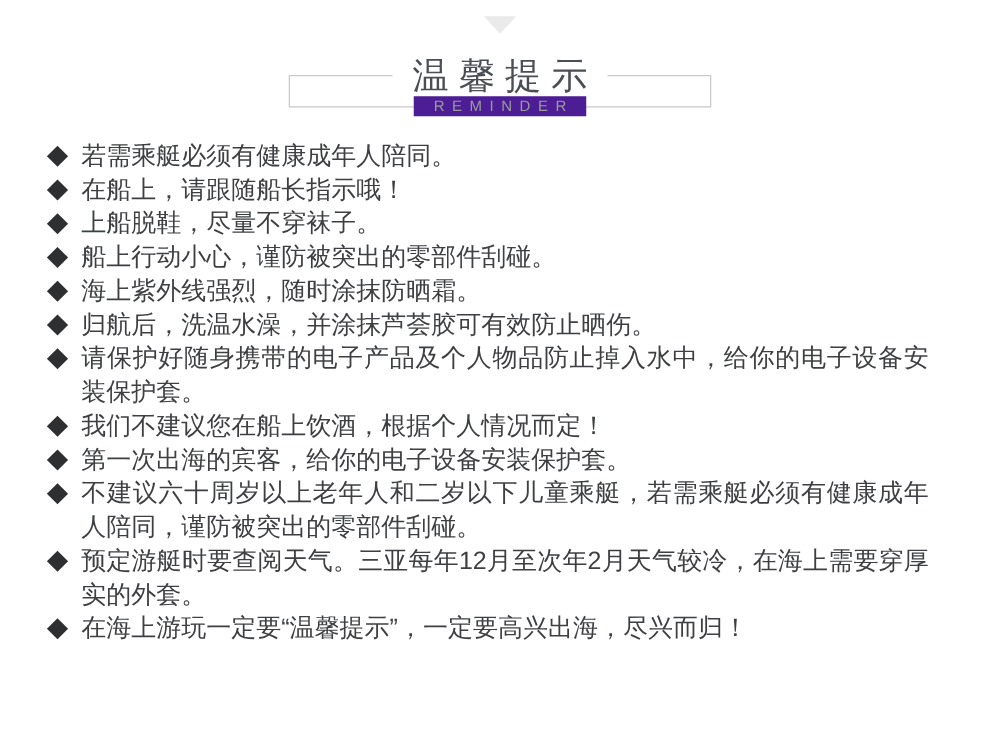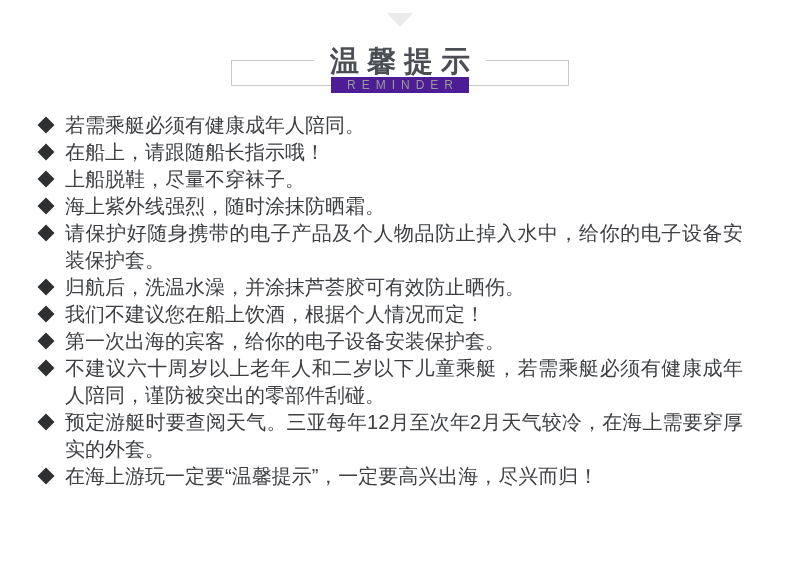--- a/index.html
+++ b/index.html
@@ -36,21 +36,21 @@
 
   .main-title {
     position: absolute;
     top: -17px;
     left: 50%;
     transform: translateX(-50%);
     background: #ffffff;
     padding: 0 8px 0 16px;
     font-size: 29px;
     line-height: 34px;
-    font-weight: 700;
+    font-weight: 400;
     letter-spacing: 8px;
     color: #4b4e54;
     white-space: nowrap;
   }
 
   .sub-title {
     position: absolute;
     bottom: -8px;
     left: 50%;
     transform: translateX(-50%);
@@ -109,29 +109,33 @@
   <li>
     <span class="diamond"></span>
     <span>在船上，请跟随船长指示哦！</span>
   </li>
   <li>
     <span class="diamond"></span>
     <span>上船脱鞋，尽量不穿袜子。</span>
   </li>
   <li>
     <span class="diamond"></span>
+    <span>船上行动小心，谨防被突出的零部件刮碰。</span>
+  </li>
+  <li>
+    <span class="diamond"></span>
     <span>海上紫外线强烈，随时涂抹防晒霜。</span>
   </li>
   <li>
     <span class="diamond"></span>
-    <span>请保护好随身携带的电子产品及个人物品防止掉入水中，给你的电子设备安装保护套。</span>
+    <span>归航后，洗温水澡，并涂抹芦荟胶可有效防止晒伤。</span>
   </li>
   <li>
     <span class="diamond"></span>
-    <span>归航后，洗温水澡，并涂抹芦荟胶可有效防止晒伤。</span>
+    <span>请保护好随身携带的电子产品及个人物品防止掉入水中，给你的电子设备安装保护套。</span>
   </li>
   <li>
     <span class="diamond"></span>
     <span>我们不建议您在船上饮酒，根据个人情况而定！</span>
   </li>
   <li>
     <span class="diamond"></span>
     <span>第一次出海的宾客，给你的电子设备安装保护套。</span>
   </li>
   <li>

